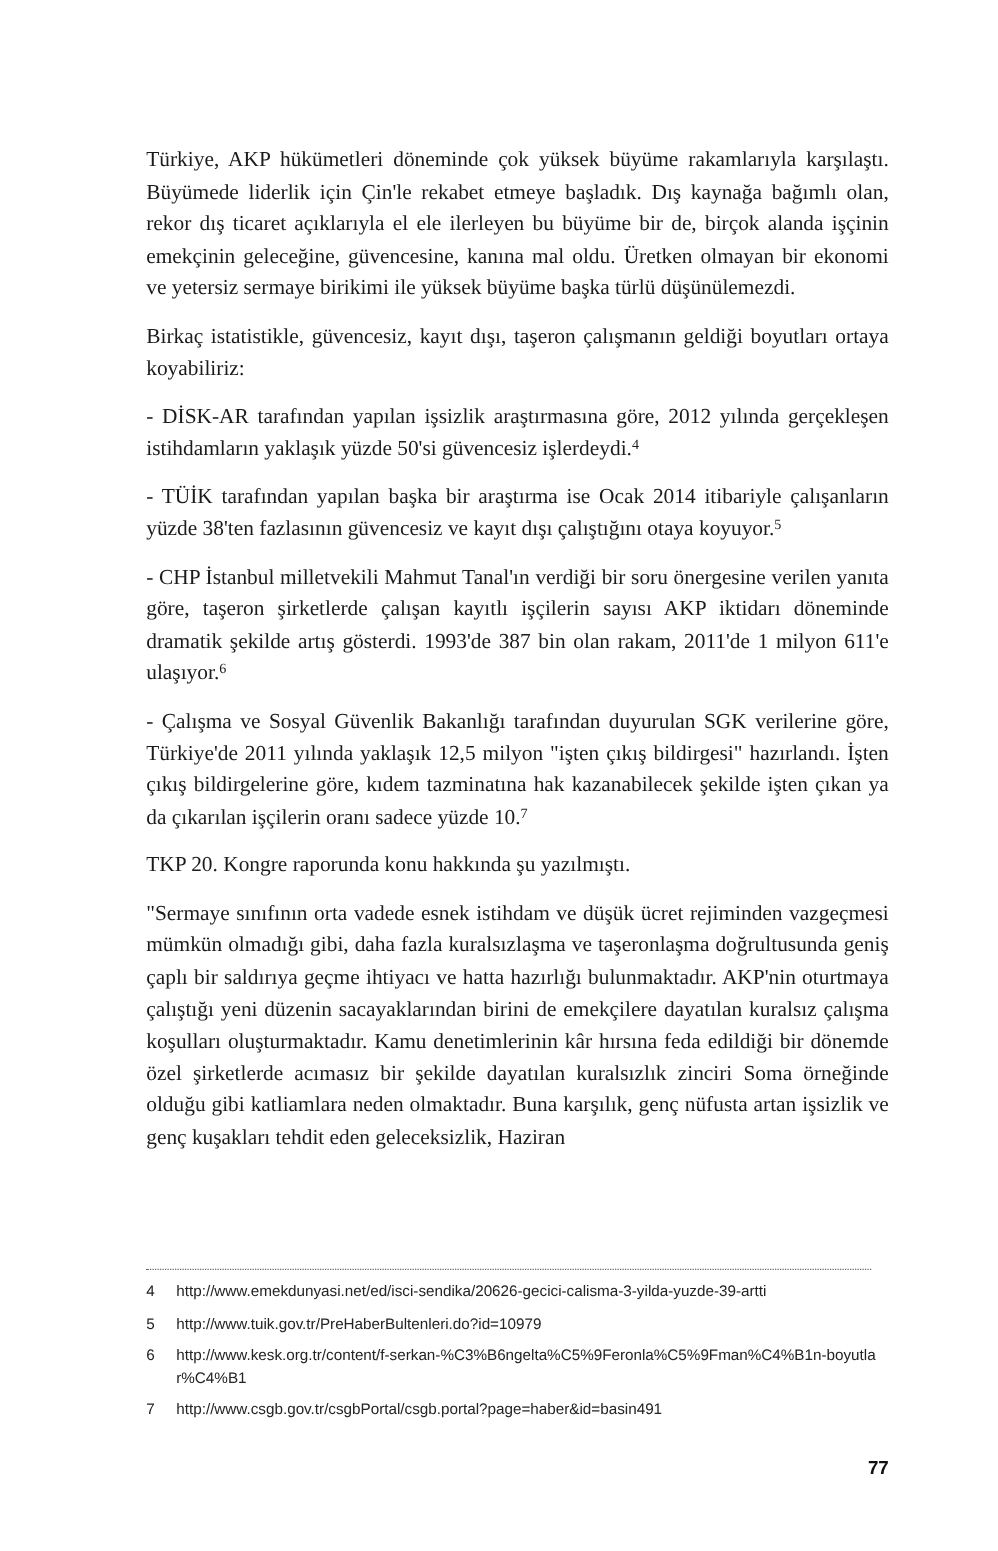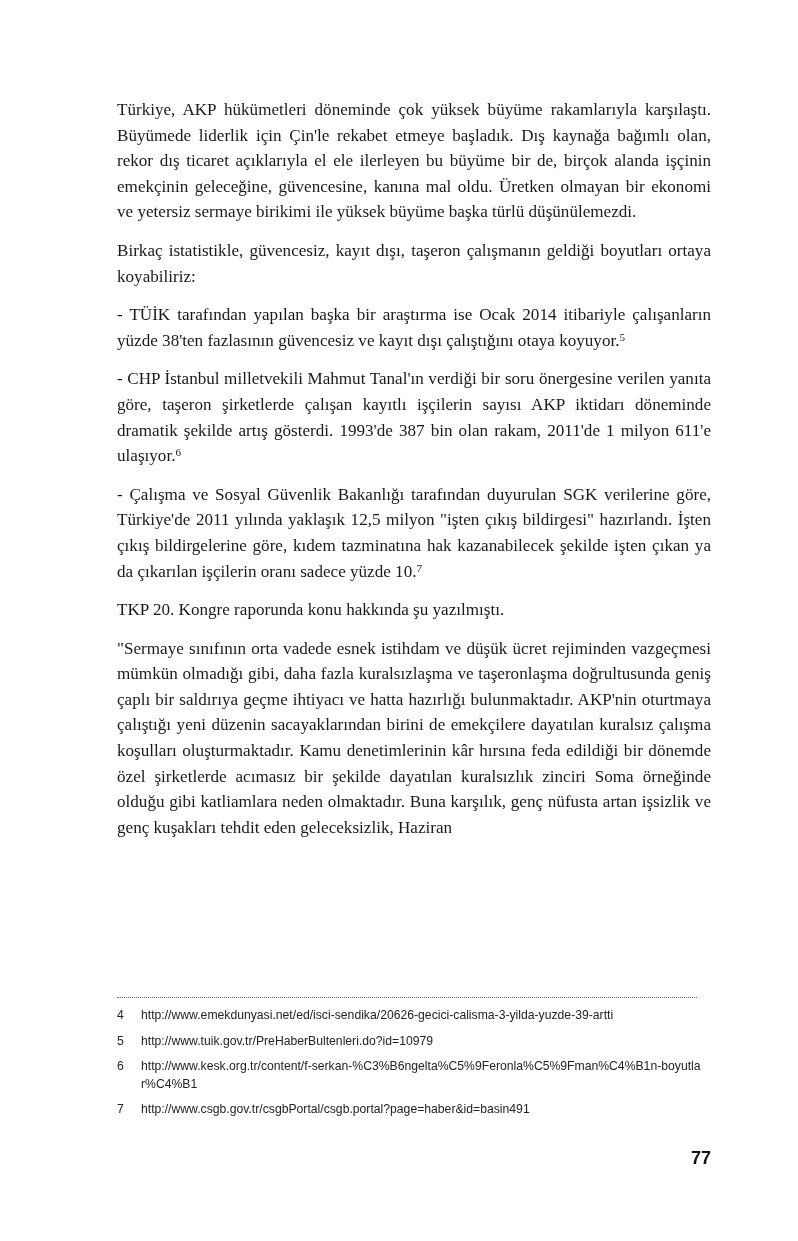--- a/index.html
+++ b/index.html
@@ -5,21 +5,21 @@
   html, body {
     margin: 0;
     padding: 0;
     background: #ffffff;
   }
   .page {
     position: relative;
     width: 798px;
     height: 1215px;
     background: #ffffff;
-    margin: 0 auto;
+    margin: 18px auto;
     overflow: hidden;
     box-sizing: border-box;
   }
   .content {
     position: absolute;
     left: 117px;
     top: 97px;
     width: 594px;
   }
   .body-text {
@@ -74,40 +74,43 @@
     word-break: break-all;
     overflow-wrap: anywhere;
   }
   .page-number {
     position: absolute;
     left: 117px;
     top: 1148px;
     width: 594px;
     text-align: right;
     font-family: "Liberation Sans", "DejaVu Sans", sans-serif;
-    font-size: 18px;
+    font-size: 15px;
     font-weight: bold;
     color: #111111;
   }
 </style>
 </head>
 <body>
 
 <div class="page">
 
   <div class="content">
 
     <p class="body-text">
       <span>Türkiye, AKP hükümetleri döneminde çok yüksek büyüme rakamlarıyla karşılaştı. Büyümede liderlik için Çin'le rekabet etmeye başladık. Dış kaynağa bağımlı olan, rekor dış ticaret açıklarıyla el ele ilerleyen bu büyüme bir de, birçok alanda işçinin emekçinin geleceğine, güvencesine, kanına mal oldu. Üretken olmayan bir ekonomi ve yetersiz sermaye birikimi ile yüksek büyüme başka türlü düşünülemezdi.</span>
     </p>
 
     <p class="body-text">
       <span>Birkaç istatistikle, güvencesiz, kayıt dışı, taşeron çalışmanın geldiği boyutları ortaya koyabiliriz:</span>
     </p>
 
+    <p class="body-text">
+      <span>- DİSK-AR tarafından yapılan işsizlik araştırmasına göre, 2012 yılında gerçekleşen istihdamların yaklaşık yüzde 50'si güvencesiz işlerdeydi.</span><sup>4</sup>
+    </p>
 
     <p class="body-text">
       <span>- TÜİK tarafından yapılan başka bir araştırma ise Ocak 2014 itibariyle çalışanların yüzde 38'ten fazlasının güvencesiz ve kayıt dışı çalıştığını otaya koyuyor.</span><sup>5</sup>
     </p>
 
     <p class="body-text">
       <span>- CHP İstanbul milletvekili Mahmut Tanal'ın verdiği bir soru önergesine verilen yanıta göre, taşeron şirketlerde çalışan kayıtlı işçilerin sayısı AKP iktidarı döneminde dramatik şekilde artış gösterdi. 1993'de 387 bin olan rakam, 2011'de 1 milyon 611'e ulaşıyor.</span><sup>6</sup>
     </p>
 
     <p class="body-text">

